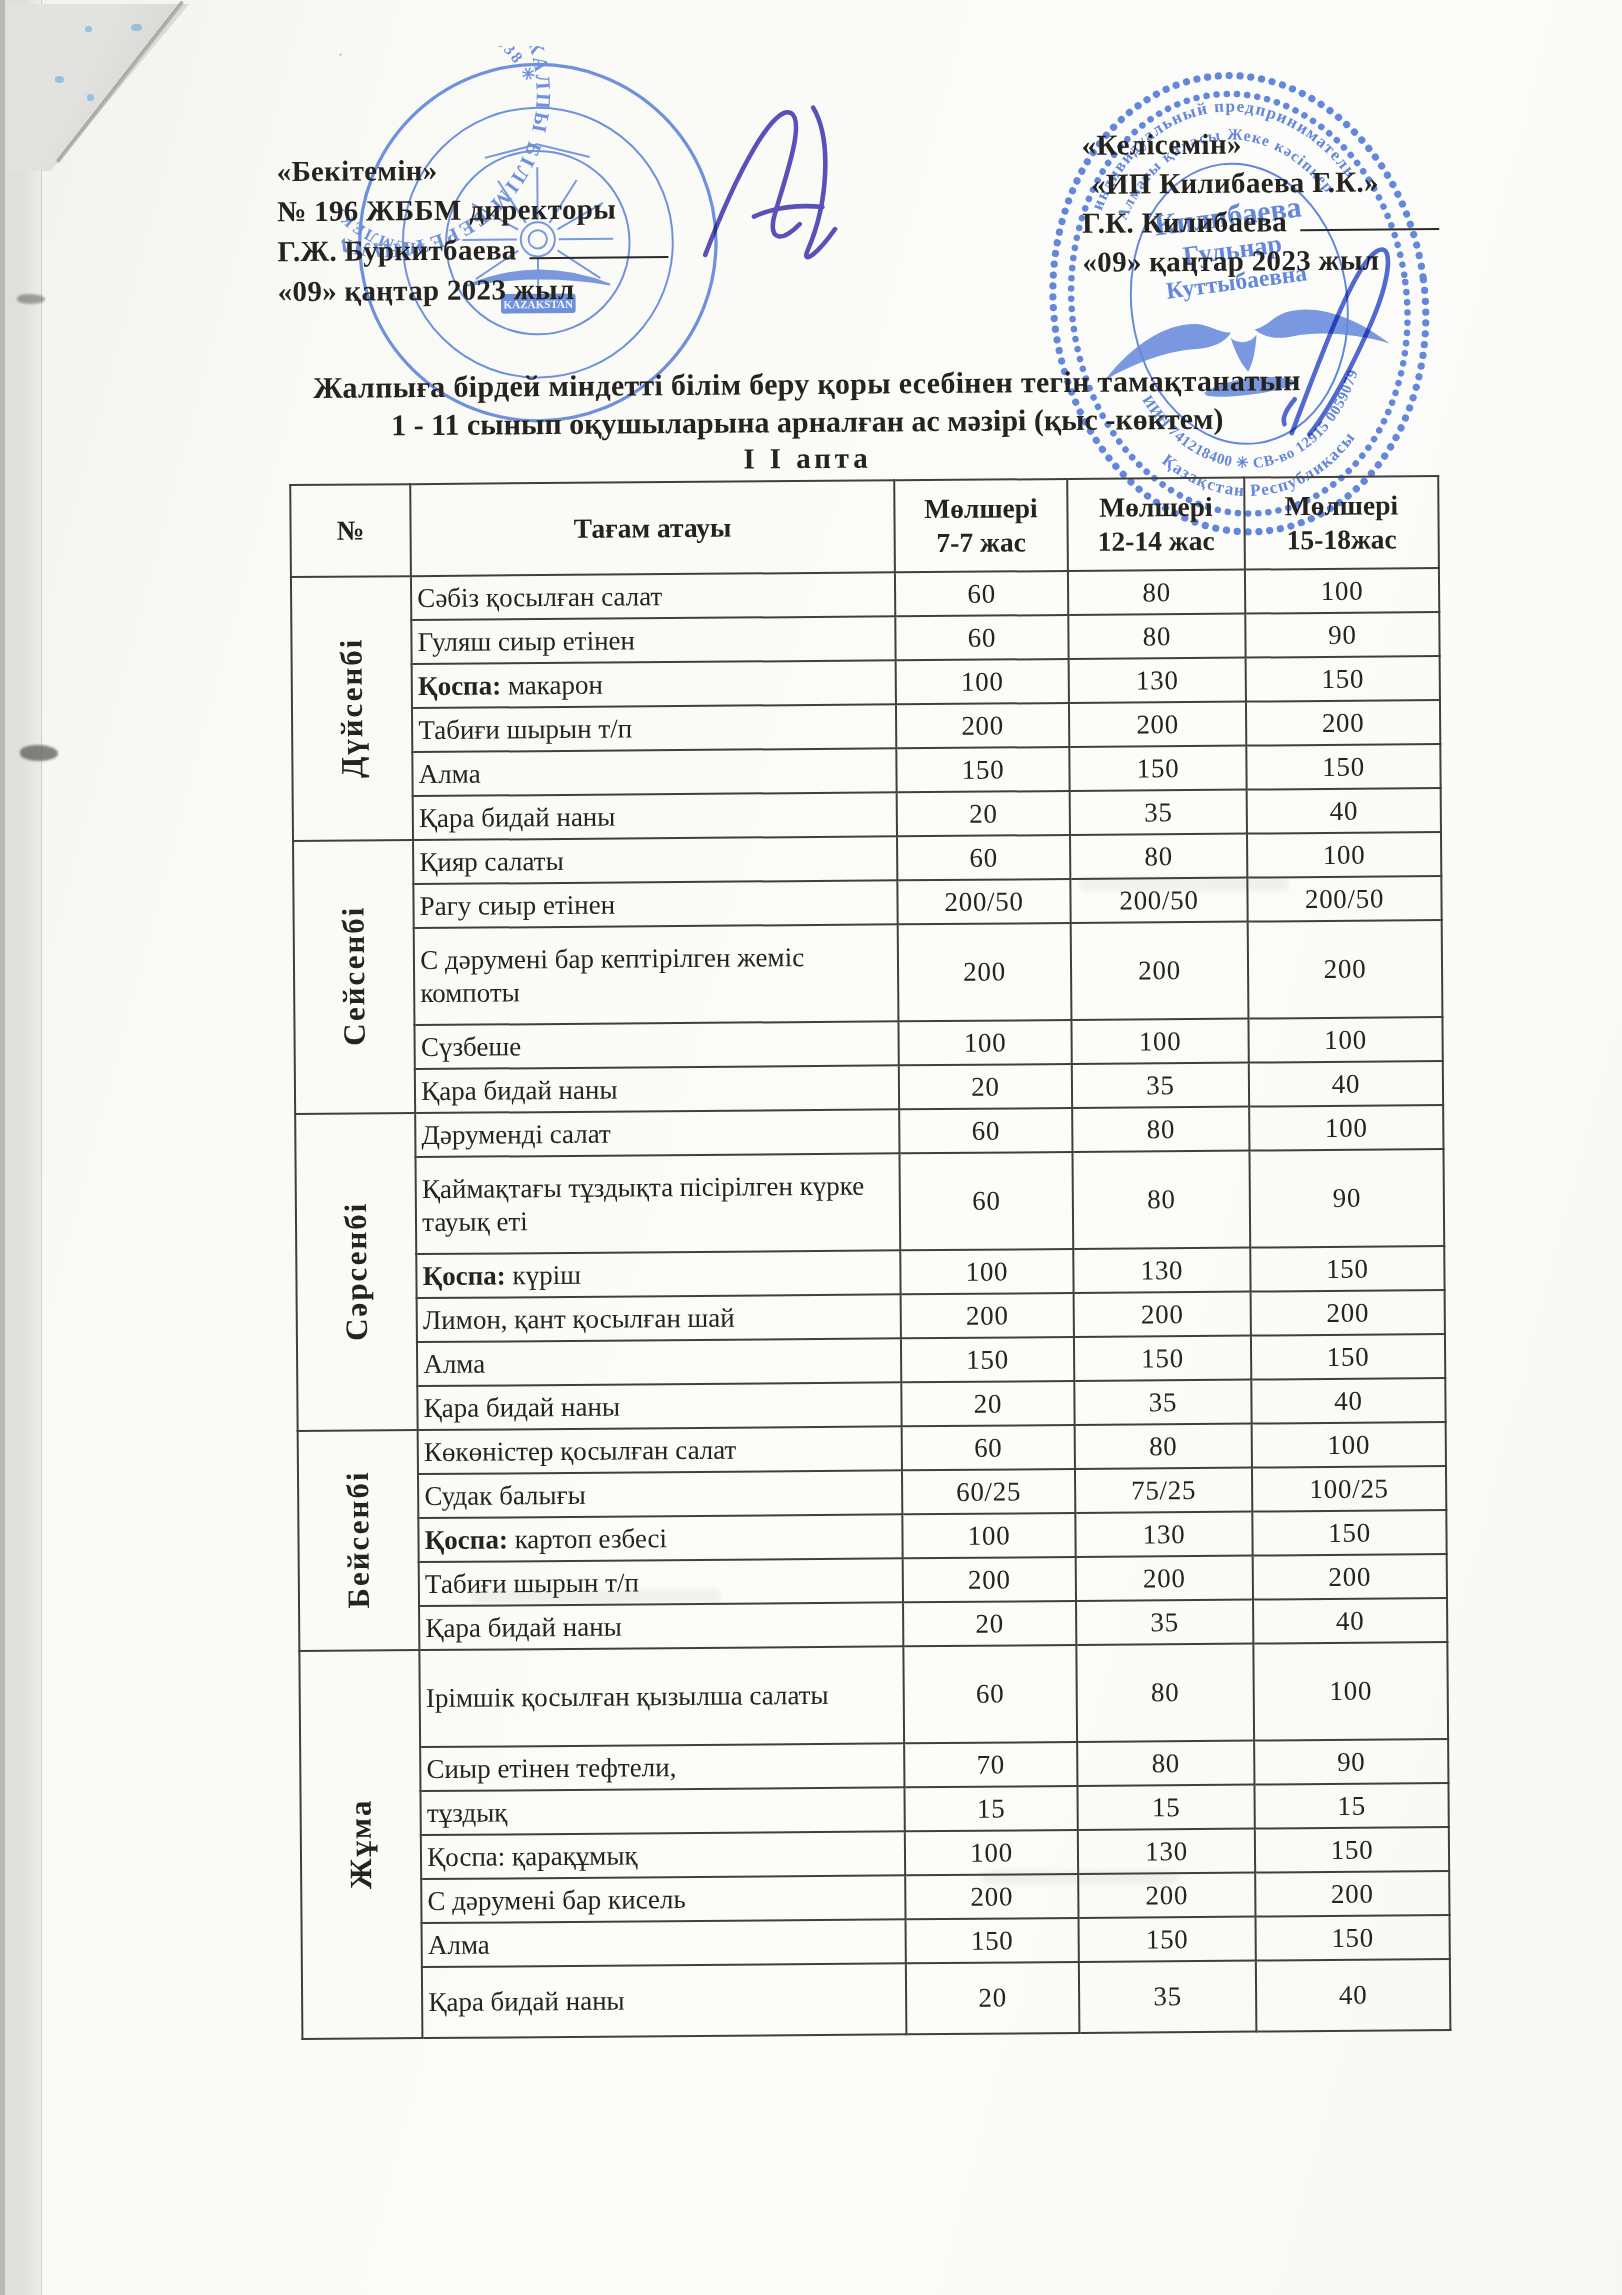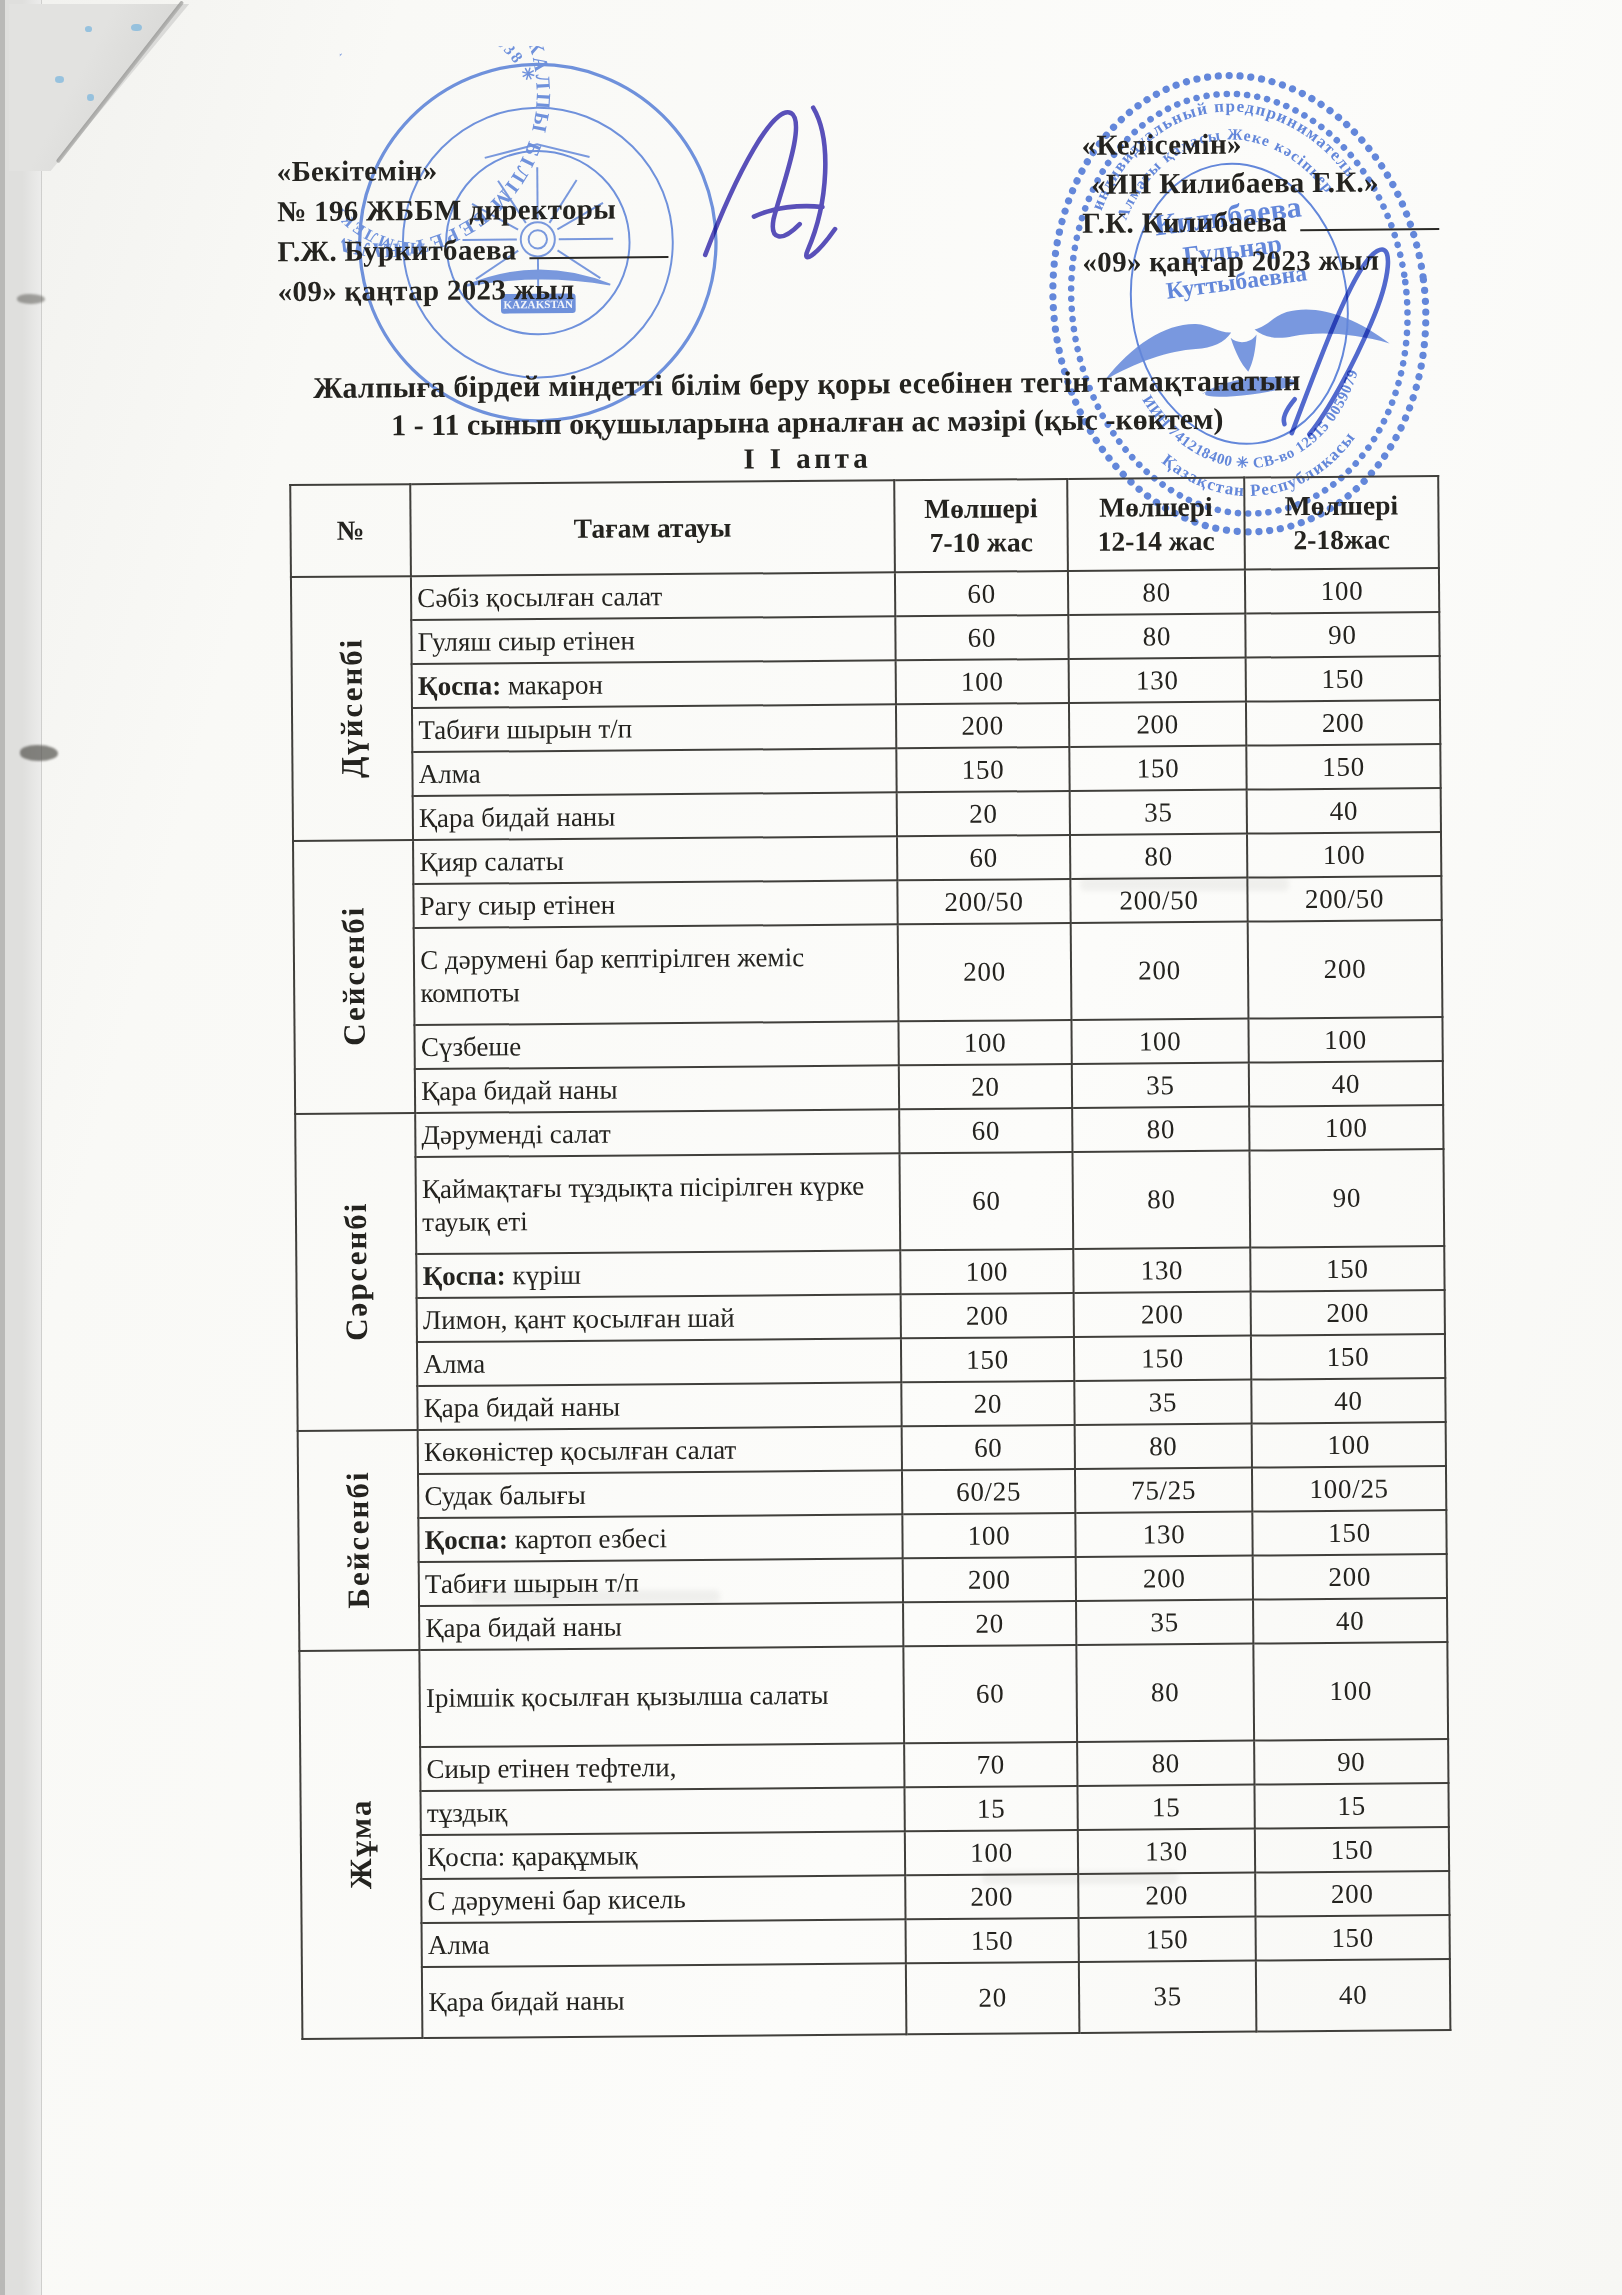--- a/index.html
+++ b/index.html
@@ -194,29 +194,29 @@
           <col class="c-p1">
           <col class="c-p2">
           <col class="c-p3">
         </colgroup>
       <thead>
         <tr>
           <th>№</th>
           <th>Тағам атауы</th>
           <th>
             <span>Мөлшері</span><br>
-            <span>7-10 жас</span>
+            <span>7-7 жас</span>
           </th>
           <th>
             <span>Мөлшері</span><br>
             <span>12-14 жас</span>
           </th>
           <th>
             <span>Мөлшері</span><br>
-            <span>2-18жас</span>
+            <span>15-18жас</span>
           </th>
         </tr>
       </thead>
       <tbody id="menu-body">
           <tr>
             <td class="day-cell" rowspan="6"><span class="day-label">Дүйсенбі</span></td>
             <td class="dish">Сәбіз қосылған салат</td>
             <td class="val">60</td>
             <td class="val">80</td>
             <td class="val">100</td>

